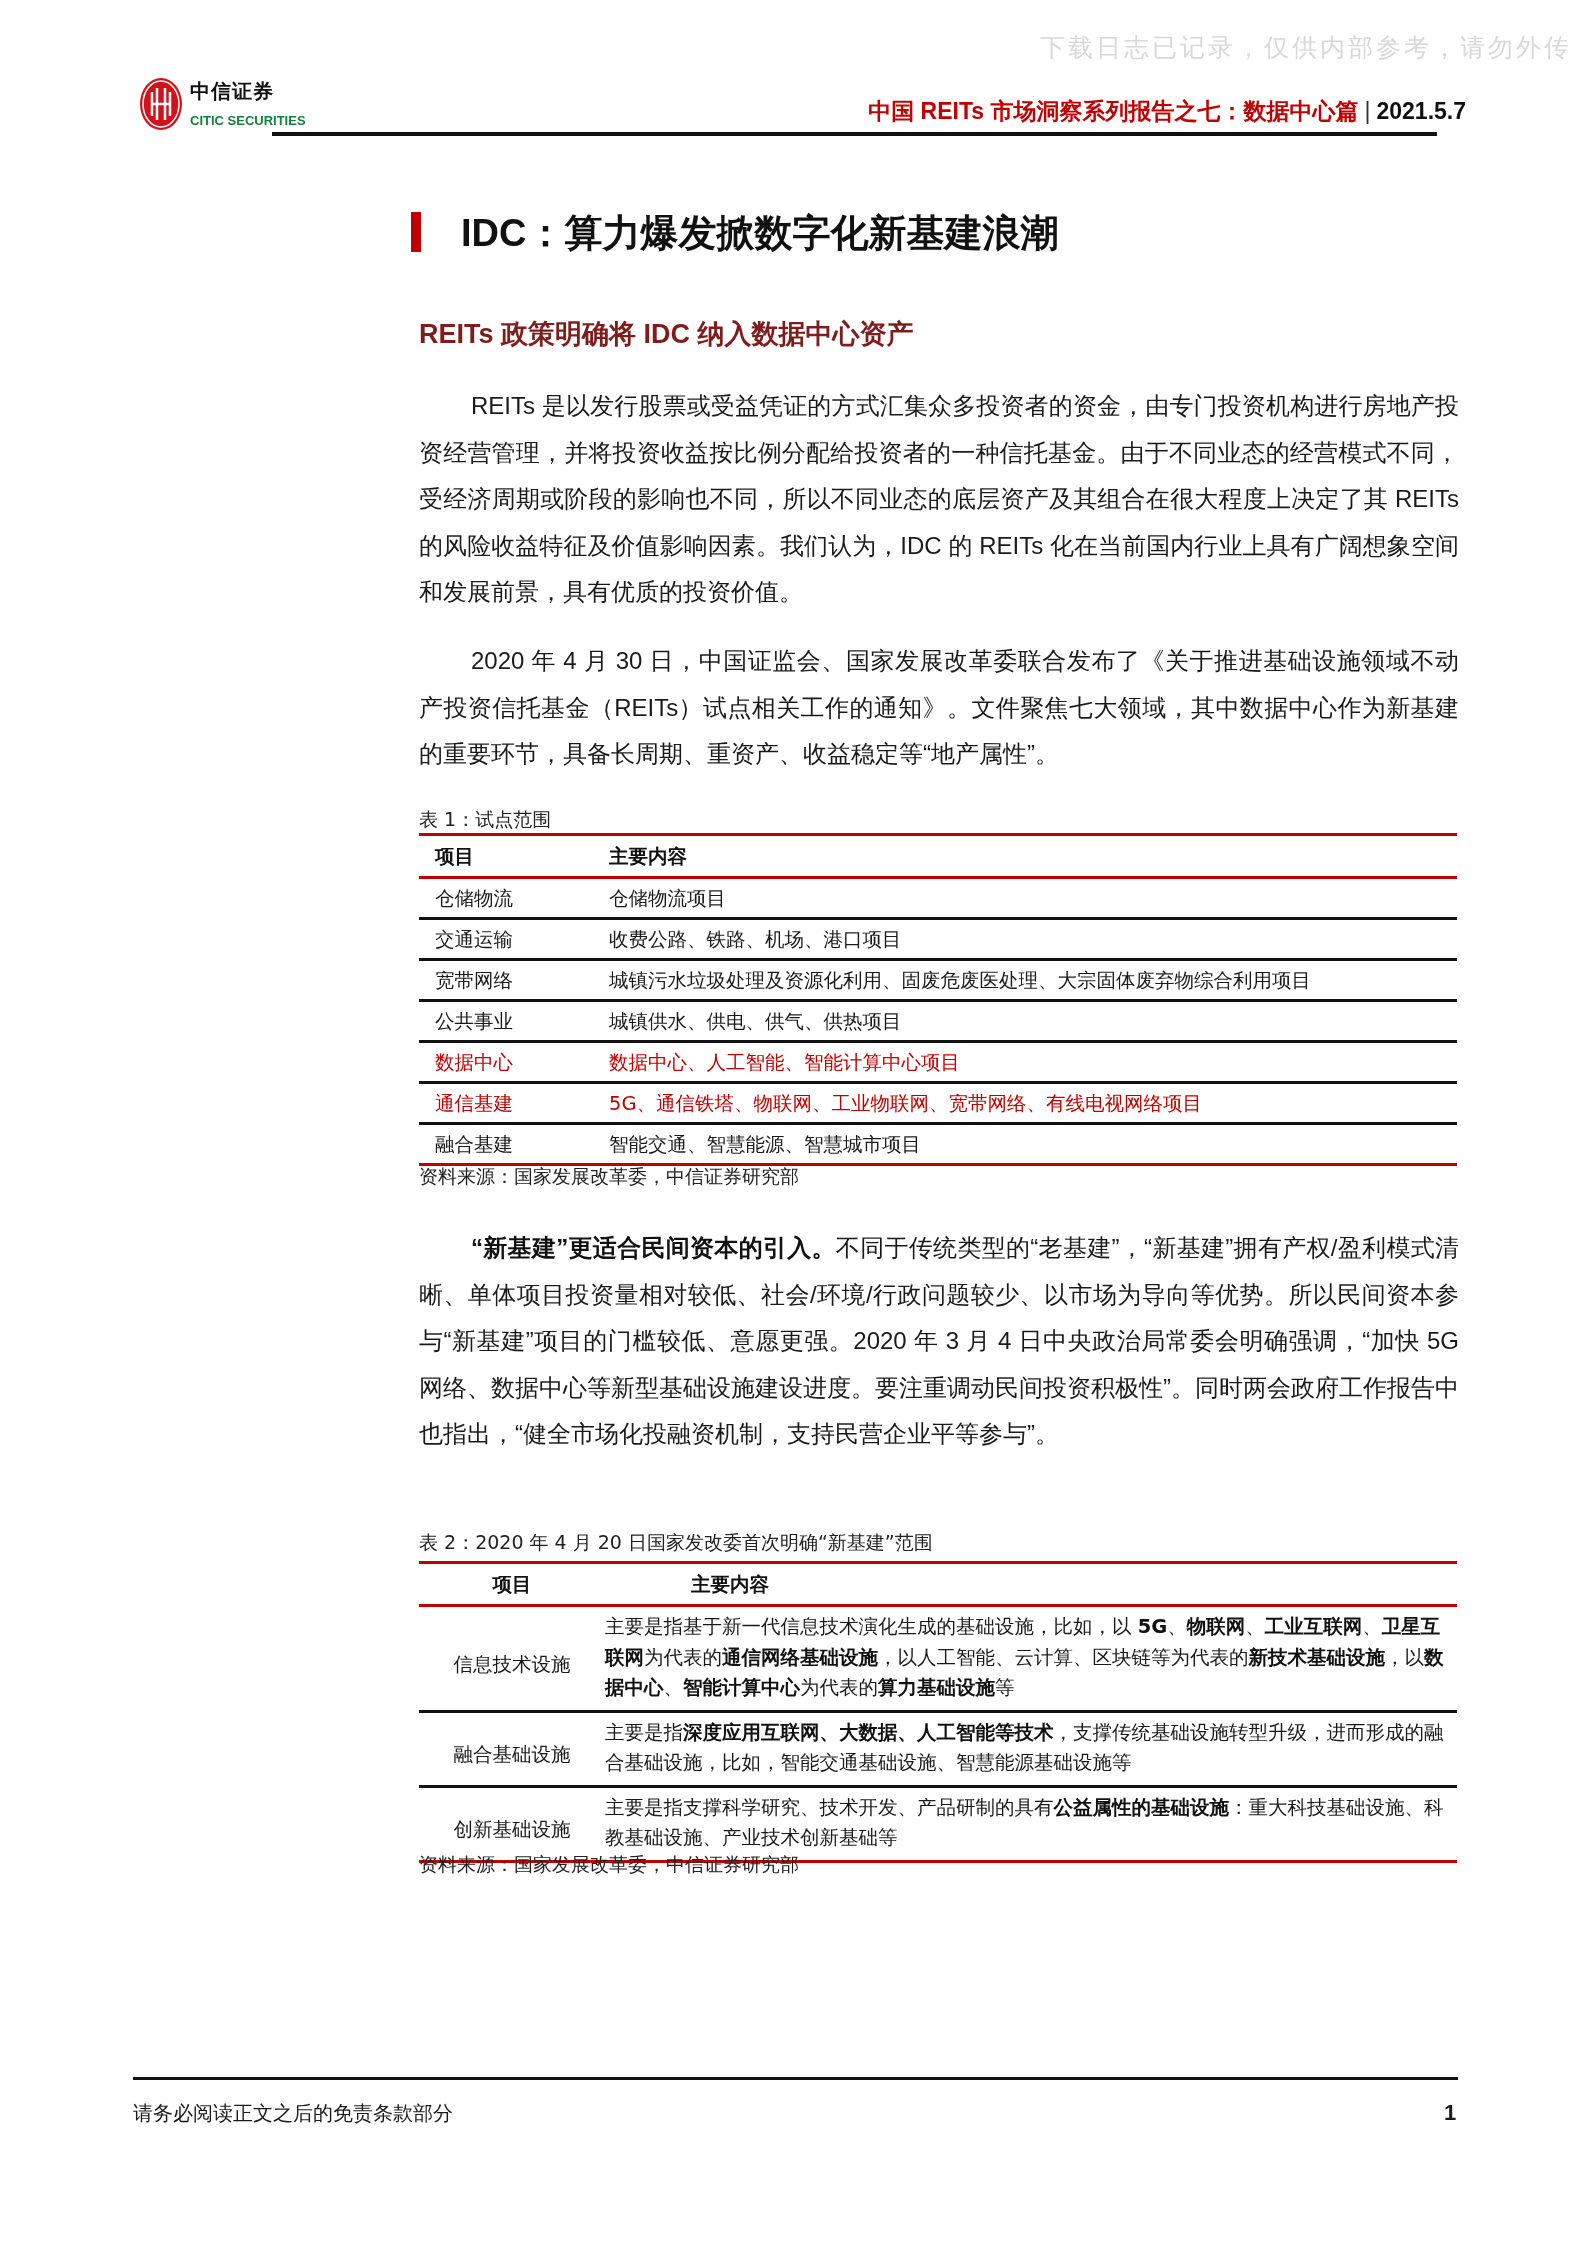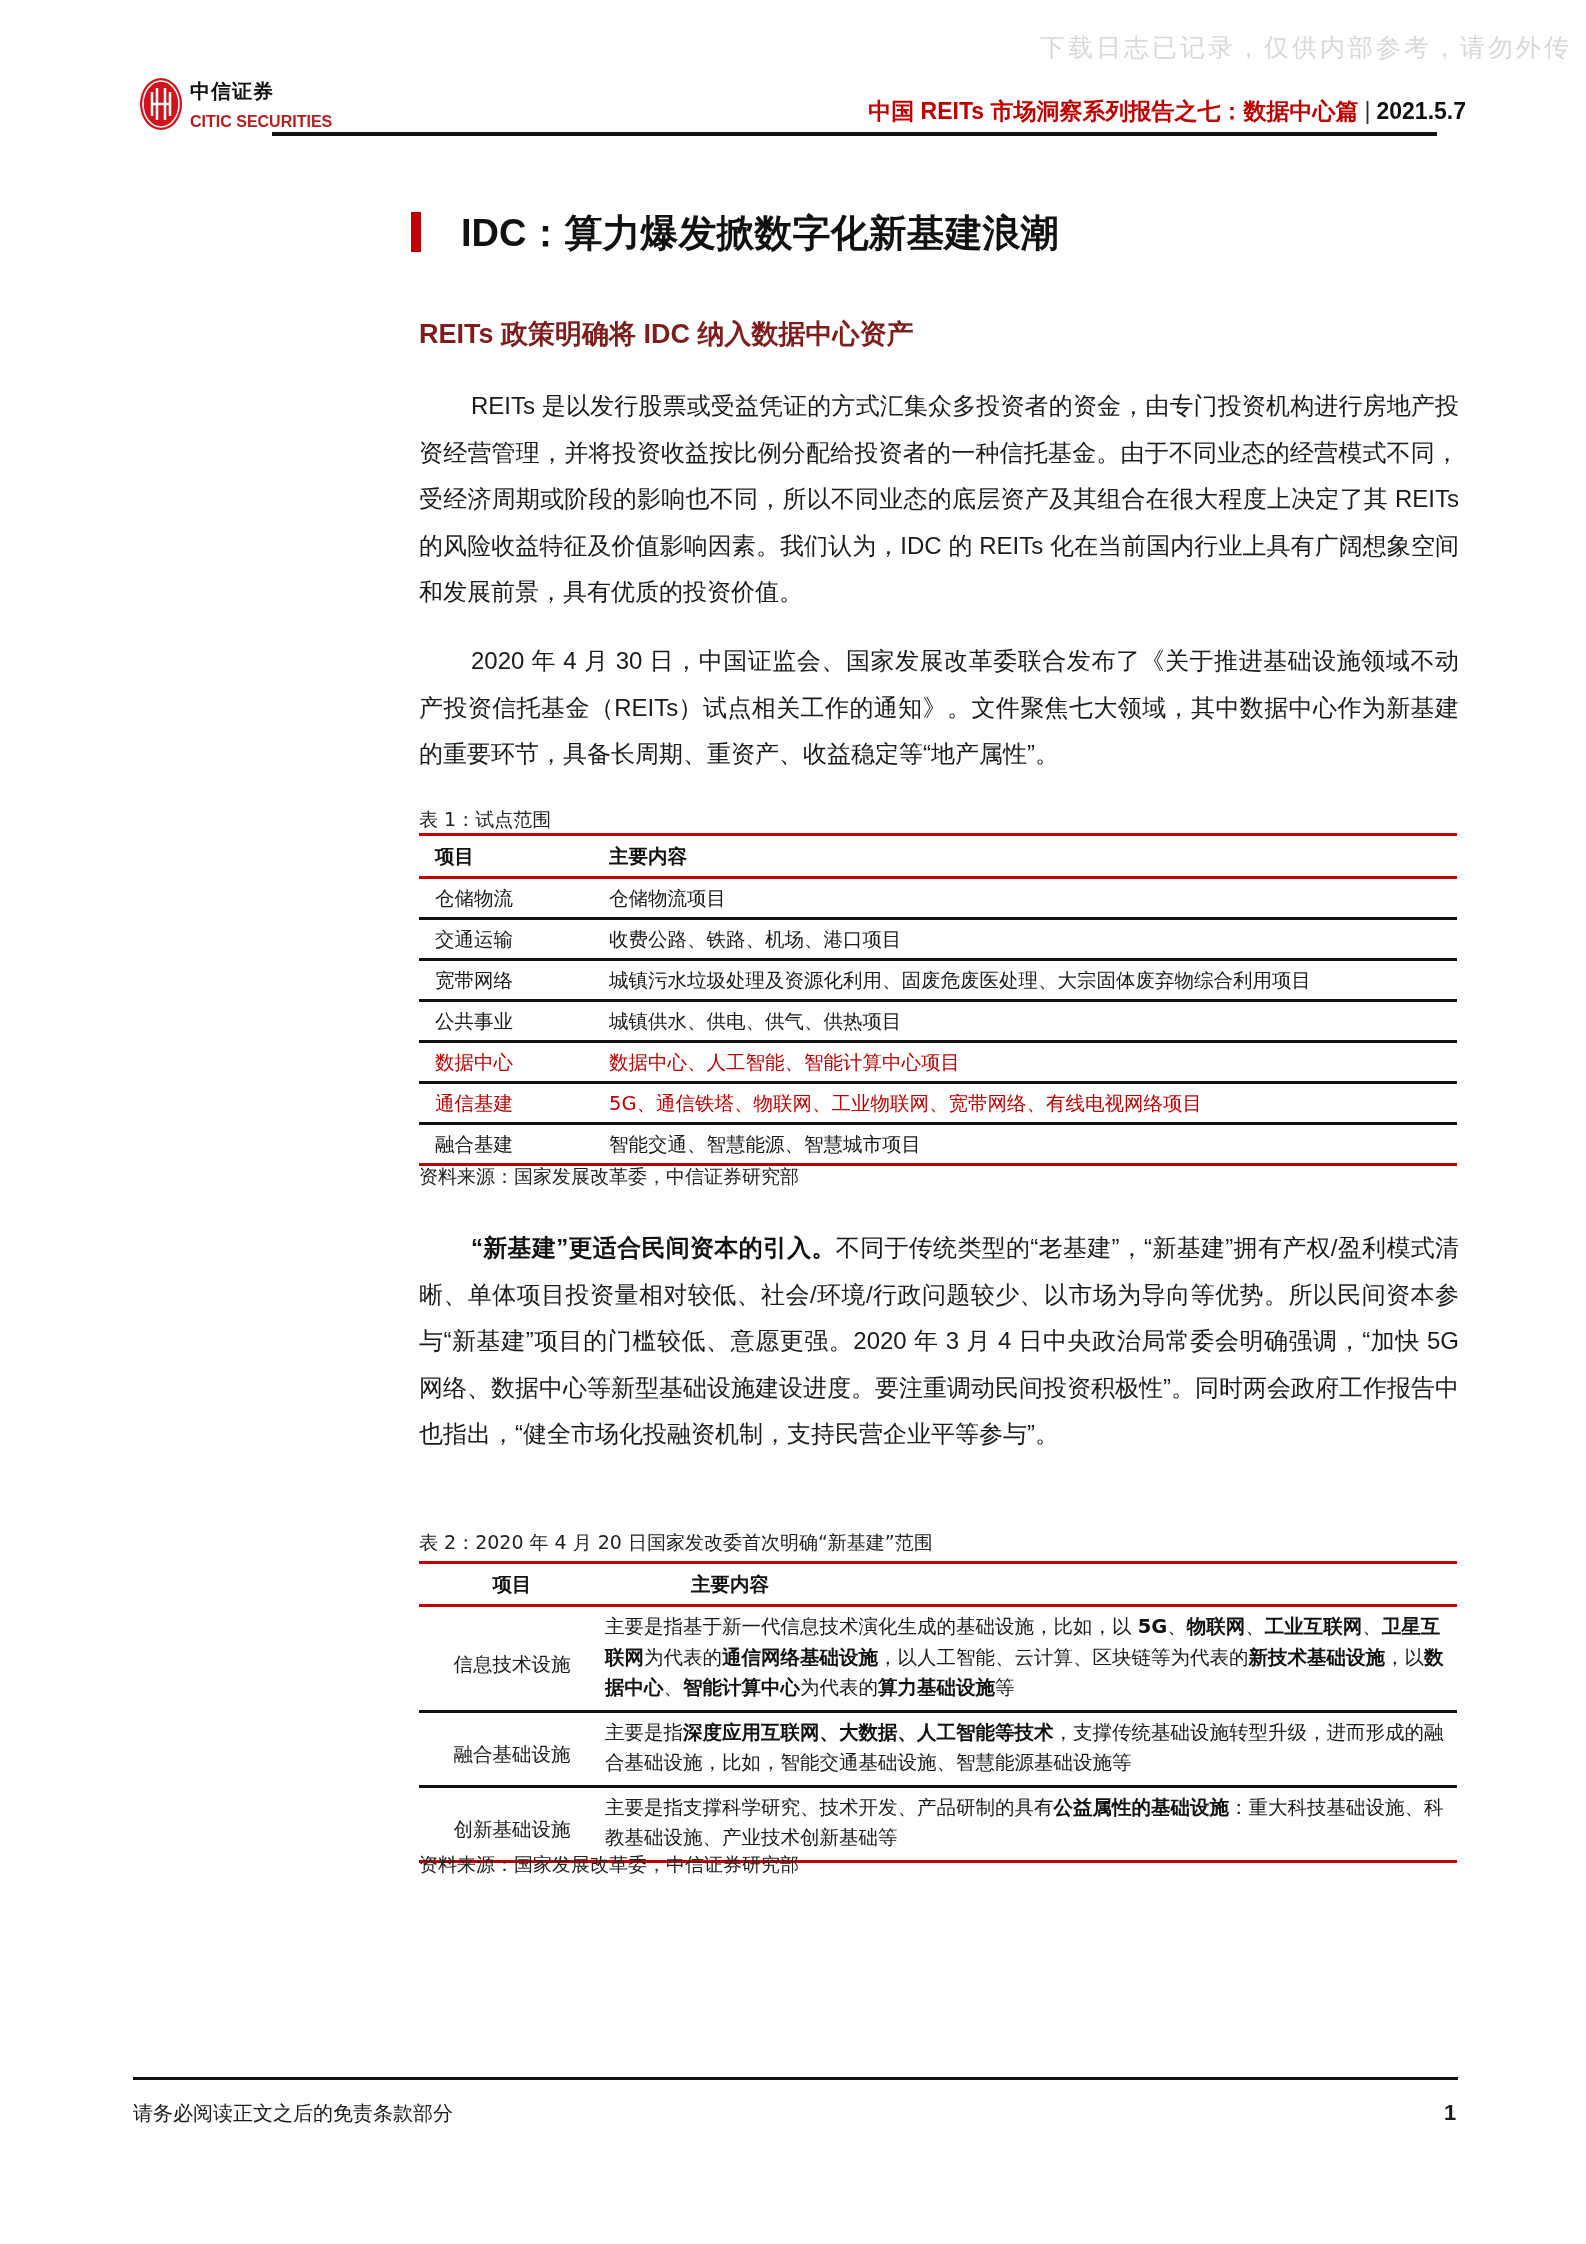--- a/index.html
+++ b/index.html
@@ -5,21 +5,21 @@
   * { box-sizing: border-box; margin: 0; padding: 0; }
   html, body { width: 1586px; height: 2244px; background: #ffffff; }
   body { position: relative; font-family: "DejaVu Sans", "Liberation Sans", sans-serif; color: #1a1a1a; overflow: hidden; }
 
   .watermark { position: absolute; top: 14px; right: 14px; font-size: 25px; color: #d8d8d8; letter-spacing: 3px; font-family: "DejaVu Serif", serif; margin-top: 17px; }
 
   .logo { position: absolute; left: 140px; top: 76px; width: 200px; height: 56px; }
   .logo-mark { position: absolute; left: 0; top: 2px; width: 42px; height: 52px; border-radius: 50%; background: #d2121b; }
   .logo-mark svg { position: absolute; left: 0; top: 0; }
   .logo-cn { position: absolute; left: 50px; top: 2px; font-size: 20px; font-weight: bold; color: #111; letter-spacing: 1px; font-family: "DejaVu Serif", serif; }
-  .logo-en { position: absolute; left: 50px; top: 37px; font-size: 16px; font-weight: bold; color: #b91c1c; font-family: "Liberation Sans", sans-serif; letter-spacing: 0px; }
+  .logo-en { position: absolute; left: 50px; top: 37px; font-size: 13px; font-weight: bold; color: #15803d; font-family: "Liberation Sans", sans-serif; letter-spacing: 0px; }
 
   .hdr { position: absolute; right: 120px; top: 96px; font-family: "Liberation Sans", sans-serif; font-weight: bold; font-size: 23px; white-space: nowrap; }
   .hdr .t { color: #c00000; }
   .hdr .sep { color: #333; font-weight: normal; margin: 0 6px; }
   .hdr .d { color: #111; }
   .hdr-rule { position: absolute; left: 272px; top: 132px; width: 1165px; height: 4px; background: #111; }
 
   .h1 { position: absolute; left: 413px; top: 208px; font-size: 38px; font-weight: bold; color: #111; font-family: "Liberation Sans", sans-serif; }
   .h1-bar { position: absolute; left: 411px; top: 212px; width: 10px; height: 40px; background: #c00000; }
   .h1 span.txt { position: absolute; left: 48px; top: 0; white-space: nowrap; }

